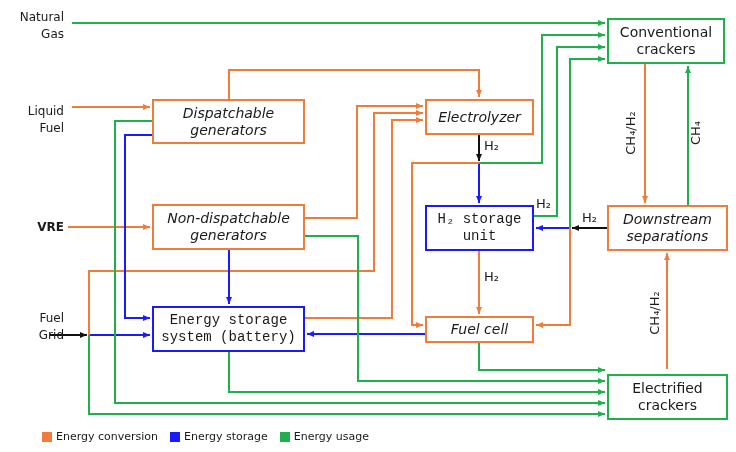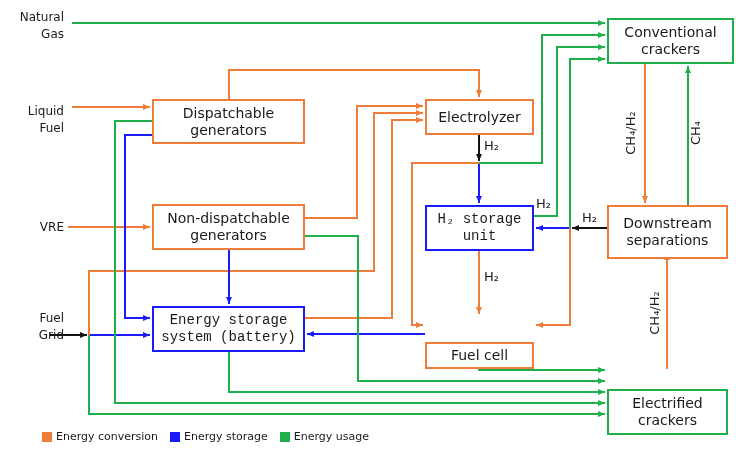--- a/index.html
+++ b/index.html
@@ -2,21 +2,21 @@
 <html><head>
 <meta charset="utf-8">
 <style>
   html, body { margin: 0; padding: 0; background: #ffffff; }
   body { width: 736px; height: 452px; position: relative; overflow: hidden;
          font-family: "DejaVu Sans", sans-serif; color: #1a1a1a; }
   #diagram { position: absolute; left: 0; top: 0; width: 736px; height: 452px; }
   .node { position: absolute; box-sizing: border-box; background: #fff;
           border: 2px solid; display: flex; align-items: center; justify-content: center;
           text-align: center; font-size: 14px; line-height: 17px; }
-  .node.conversion { border-color: #ee7d3c; }
+  .node.conversion { border-color: #ee7d3c; font-style: italic; }
   .node.storage { border-color: #1a1aff; font-family: Liberation Mono, monospace; }
   .node.usage { border-color: #1fb04c; }
   .src-label { position: absolute; font-size: 12px; line-height: 17px; text-align: right; }
   .flow-label { position: absolute; font-size: 13px; line-height: 14px; }
   .rot { transform: rotate(-90deg); transform-origin: center center; white-space: nowrap; }
   #legend { position: absolute; left: 30px; top: 430px; font-size: 11px; display: flex;
             align-items: center; white-space: nowrap; }
   #legend .sw { width: 10px; height: 10px; display: inline-block; margin: 0 4px 0 12px; }
 </style>
 </head>
@@ -72,21 +72,21 @@
 </svg>
 
 <div class="src-label" style="right:672px; top:9px;">
   <div>Natural</div>
   <div>Gas</div>
 </div>
 <div class="src-label" style="right:672px; top:91px;margin-top:12px;">
   <div>Liquid</div>
   <div>Fuel</div>
 </div>
-<div class="src-label" style="right:672px; top:219px;">
+<div class="src-label" style="right:672px; top:219px;font-weight:bold;">
   <div>VRE</div>
 </div>
 <div class="src-label" style="right:672px; top:310px;">
   <div>Fuel</div>
   <div>Grid</div>
 </div>
 
 <div class="node conversion" style="left:152px; top:99px; width:153px; height:45px;">
   <div>
       <div>Dispatchable</div>
@@ -107,36 +107,36 @@
 </div>
 <div class="node conversion" style="left:425px; top:99px; width:109px; height:36px;">
   <div>Electrolyzer</div>
 </div>
 <div class="node storage" style="left:425px; top:205px; width:109px; height:46px;">
   <div>
       <div>H₂ storage</div>
       <div>unit</div>
     </div>
 </div>
-<div class="node conversion" style="left:425px; top:316px; width:109px; height:27px;margin-top:26px;">
+<div class="node conversion" style="left:425px; top:316px; width:109px; height:27px;">
   <div>Fuel cell</div>
 </div>
-<div class="node usage" style="left:607px; top:18px; width:127px; height:46px;">
+<div class="node usage" style="left:607px; top:18px; width:118px; height:46px;">
   <div>
       <div>Conventional</div>
       <div>crackers</div>
     </div>
 </div>
-<div class="node conversion" style="left:607px; top:205px; width:121px; height:54px;justify-content:center;">
+<div class="node conversion" style="left:607px; top:205px; width:121px; height:46px;justify-content:center;">
   <div>
       <div>Downstream</div>
       <div>separations</div>
     </div>
 </div>
-<div class="node usage" style="left:607px; top:389px; width:121px; height:46px;">
+<div class="node usage" style="left:607px; top:374px; width:121px; height:46px;">
   <div>
       <div>Electrified</div>
       <div>crackers</div>
     </div>
 </div>
 
 <div class="flow-label" style="left:484px; top:139px;">H₂</div>
 <div class="flow-label" style="left:484px; top:270px;">H₂</div>
 <div class="flow-label" style="left:536px; top:197px;">H₂</div>
 <div class="flow-label" style="left:582px; top:211px;">H₂</div>

